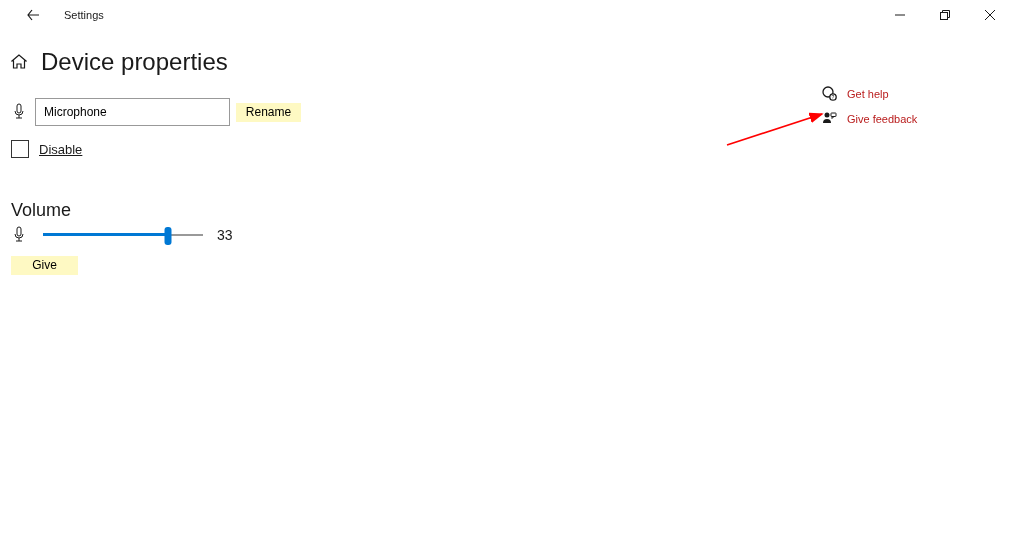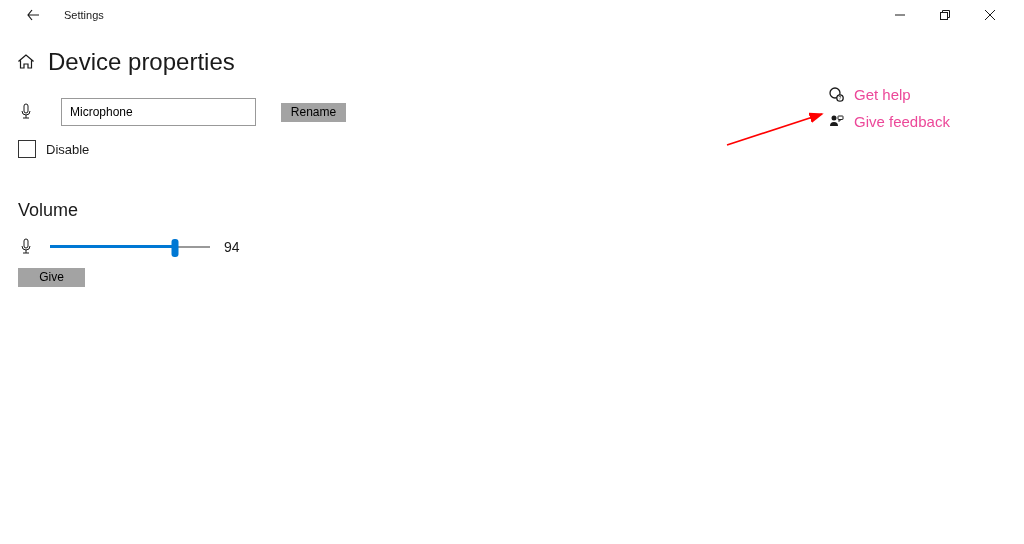--- a/index.html
+++ b/index.html
@@ -6,53 +6,53 @@
     body { background: #ffffff; width: 1024px; height: 544px; overflow: hidden; position: relative; }
     
     .titlebar { display: flex; align-items: center; height: 30px; padding: 0 12px; }
     .titlebar-back { width: 30px; height: 30px; display: flex; align-items: center; justify-content: center; cursor: pointer; margin-left: 6px; }
     .titlebar-back svg { width: 12px; height: 12px; }
     .titlebar-title { font-size: 11px; color: #1a1a1a; margin-left: 16px; }
     .titlebar-spacer { flex: 1; }
     .titlebar-btn { width: 45px; height: 30px; display: flex; align-items: center; justify-content: center; cursor: pointer; }
     .titlebar-btn svg { width: 10px; height: 10px; stroke: #1a1a1a; fill: none; stroke-width: 1; }
 
-    .content { display: flex; padding: 0 0 0 18px; }
+    .content { display: flex; padding: 0 0 0 11px; }
     .main-col { flex: 0 0 780px; }
     .side-col { flex: 1; padding-top: 56px; padding-left: 30px; }
 
     .page-header { display: flex; align-items: center; margin-top: 18px; margin-bottom: 22px; }
     .home-icon { width: 16px; height: 16px; margin-right: 14px; }
     .page-title { font-size: 24px; font-weight: 400; color: #1a1a1a; }
 
-    .name-row { display: flex; align-items: center; margin-bottom: 14px; gap: 19px; }
+    .name-row { display: flex; align-items: center; margin-bottom: 14px; }
     .mic-icon-wrap { width: 16px; display: flex; justify-content: center; margin-right: 8px; }
     .name-input { width: 195px; height: 28px; border: 1px solid #999; font-size: 12px; padding: 0 8px; outline: none; }
-    .btn { background: #a3a3a3; border: none; height: 19px; font-size: 12px; cursor: pointer; }
+    .btn { background: #fef9c3; border: none; height: 19px; font-size: 12px; cursor: pointer; }
     .rename-btn { width: 65px; margin-left: 6px; }
 
     .disable-row { display: flex; align-items: center; margin-bottom: 42px; }
     .checkbox { width: 18px; height: 18px; border: 1.5px solid #333; margin-right: 10px; cursor: pointer; }
-    .disable-label { font-size: 13px; color: #1a1a1a; }
+    .disable-label { font-size: 13px; color: #1a1a1a; text-decoration: underline; }
 
-    .section-header { font-size: 18px; font-weight: 400; color: #1a1a1a; margin-bottom: 16px; }
+    .section-header { font-size: 18px; font-weight: 400; color: #1a1a1a; margin-bottom: 4px; }
 
     .volume-row { display: flex; align-items: center; margin-bottom: 10px; }
     .slider-wrap { position: relative; width: 160px; height: 20px; margin-left: 8px; margin-right: 14px; }
     .slider-track { position: absolute; top: 9px; left: 0; right: 0; height: 2px; background: #999; }
     .slider-fill { position: absolute; top: 8px; left: 0; height: 3px; background: #0078d4; }
     .slider-thumb { position: absolute; top: 2px; width: 7px; height: 18px; background: #0078d4; border-radius: 3px; transform: translateX(-50%); cursor: pointer; }
     .volume-value { font-size: 14px; color: #1a1a1a; }
     .test-btn { width: 67px; margin-left: 0; }
 
     .side-header { font-size: 13px; color: #1a1a1a; margin-bottom: 10px; }
     .link { color: #0066cc; font-size: 13px; cursor: pointer; display: block; margin-bottom: 24px; }
     .help-row { display: flex; align-items: center; margin-bottom: 10px; }
     .help-row .icon-wrap { width: 16px; margin-right: 10px; display: flex; justify-content: center; }
-    .help-row a { color: #ec4899; font-size: 15px; cursor: pointer; }
+    .help-row a { color: #b91c1c; font-size: 11px; cursor: pointer; }
 
     .arrow-annotation { position: absolute; top: 108px; left: 722px; pointer-events: none; }
   </style>
 </head>
 <body>
 
 <div class="titlebar">
   <div class="titlebar-back">
     <svg viewBox="0 0 12 12">
         <path d="M5 1 L1 6 L5 11 M1 6 L12 6" stroke="#1a1a1a" stroke-width="1.2" fill="none"></path>
@@ -115,21 +115,21 @@
           <path d="M2 8 A4 4 0 0 0 10 8" fill="none" stroke="#1a1a1a" stroke-width="1"></path>
           <line x1="6" y1="12" x2="6" y2="15" stroke="#1a1a1a" stroke-width="1"></line>
           <line x1="3" y1="15" x2="9" y2="15" stroke="#1a1a1a" stroke-width="1"></line>
         </svg>
       </div>
       <div class="slider-wrap">
         <div class="slider-track"></div>
         <div class="slider-fill" id="slider-fill" style="width: 78%;"></div>
         <div class="slider-thumb" id="slider-thumb" style="left: 78%;"></div>
       </div>
-      <span class="volume-value">94</span>
+      <span class="volume-value">33</span>
     </div>
     <button class="btn test-btn">Give</button>
   </div>
 
   <div class="side-col">
 
     <div class="help-row">
       <div class="icon-wrap">
         <svg width="15" height="15" viewBox="0 0 15 15">
           <circle cx="6" cy="6" r="5" fill="none" stroke="#1a1a1a" stroke-width="1.3"></circle>

